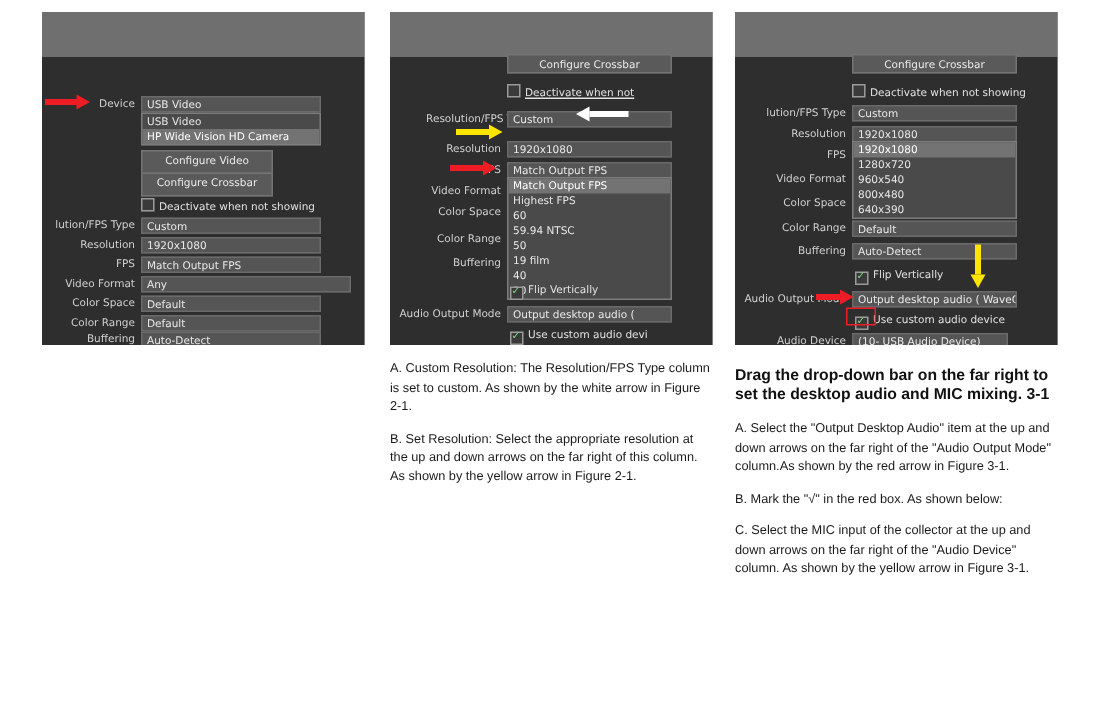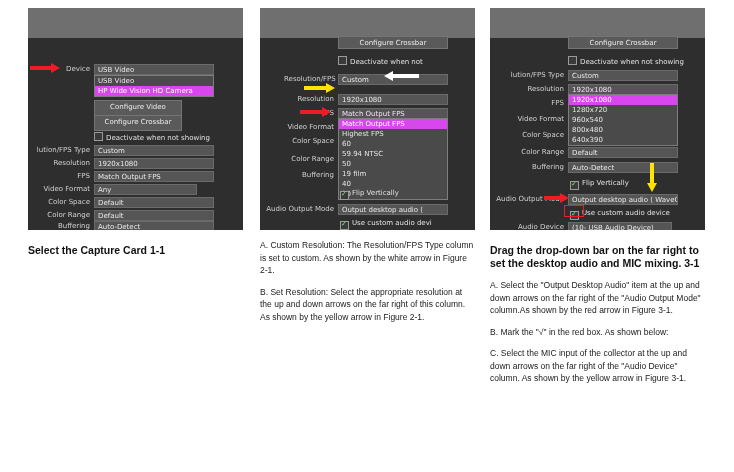--- a/index.html
+++ b/index.html
@@ -119,21 +119,21 @@
     box-sizing: border-box;
     overflow: hidden;
   }
   .dropdown div {
     height: 10px;
     line-height: 10px;
     padding-left: 3px;
     white-space: nowrap;
   }
   .dropdown div.sel {
-    background: #d946ef;
+    background: #737373;
     color: #ffffff;
   }
 
   
   .arrow {
     position: absolute;
     width: 0; height: 0;
   }
   .arrow.red-right {
     border-top: 5px solid transparent;
@@ -217,47 +217,46 @@
       <div class="lbl" style="left:0px; top:137px; width:62px;">lution/FPS Type</div>
       <div class="field" style="left:66px; top:137px; width:120px;">Custom</div>
 
       <div class="lbl" style="left:10px; top:150px; width:52px;">Resolution</div>
       <div class="field" style="left:66px; top:150px; width:120px;">1920x1080</div>
 
       <div class="lbl" style="left:10px; top:163px; width:52px;">FPS</div>
       <div class="field" style="left:66px; top:163px; width:120px;">Match Output FPS</div>
 
       <div class="lbl" style="left:4px; top:176px; width:58px;">Video Format</div>
-      <div class="field" style="left:66px; top:176px; width:103px;">Any</div>
+      <div class="field" style="left:66px; top:176px; width:140px;">Any</div>
 
       <div class="lbl" style="left:4px; top:189px; width:58px;">Color Space</div>
       <div class="field" style="left:66px; top:189px; width:120px;">Default</div>
 
       <div class="lbl" style="left:4px; top:202px; width:58px;">Color Range</div>
       <div class="field" style="left:66px; top:202px; width:120px;">Default</div>
 
       <div class="lbl" style="left:10px; top:213px; width:52px;">Buffering</div>
       <div class="field" style="left:66px; top:213px; width:120px;">Auto-Detect</div>
 
       <div class="arrow-tail" style="left:2px; top:58px; width:22px;"></div>
       <div class="arrow red-right" style="left:23px; top:55px;"></div>
     </div>
 
-    <div class="cap-title">Select the Capture Card 1-1</div>
   </div>
 
   <div class="col col2">
 
     <div class="shot">
       <div class="gray-top"></div>
       <div class="dark-body"></div>
 
       <div class="btn" style="left:78px; top:28px; width:110px; height:13px; line-height:13px;">Configure Crossbar</div>
 
-      <div class="chk" style="left:78px; top:48px;">
+      <div class="chk" style="left:78px; top:48px;text-decoration:underline;">
         <span class="chkbox"></span><span>Deactivate when not</span>
       </div>
 
       <div class="lbl" style="left:0px; top:66px; width:74px;padding-left:20px;">Resolution/FPS Type</div>
       <div class="field" style="left:78px; top:66px; width:110px;">Custom</div>
 
       <div class="lbl" style="left:22px; top:86px; width:52px;">Resolution</div>
       <div class="field" style="left:78px; top:86px; width:110px;">1920x1080</div>
 
       <div class="lbl" style="left:22px; top:100px; width:52px;">FPS</div>

